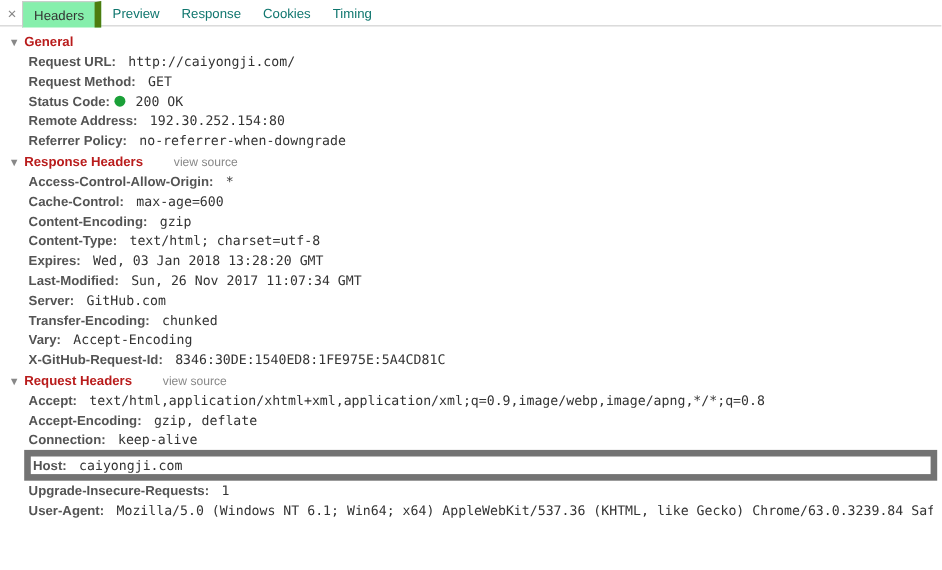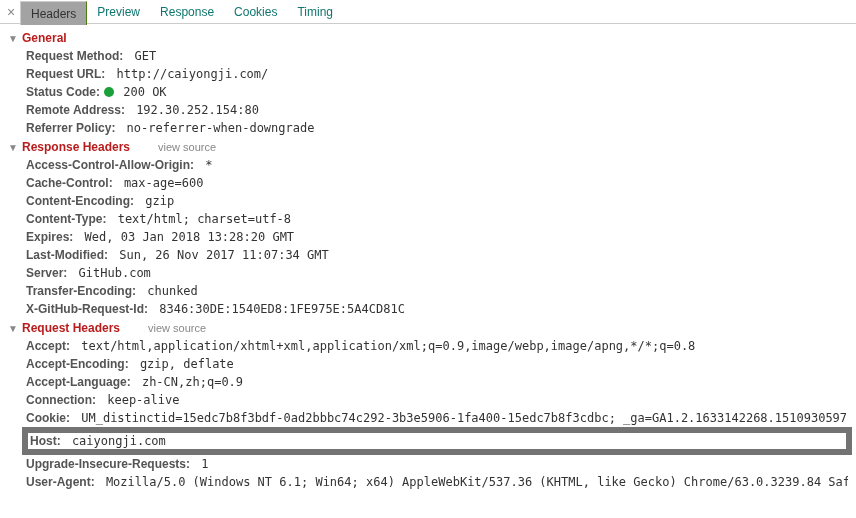--- a/index.html
+++ b/index.html
@@ -28,22 +28,22 @@
   .tab {
     padding: 4px 10px;
     color: #0f766e;
     cursor: pointer;
     line-height: 16px;
     height: 24px;
   }
   .tab.active {
     border-top: 1px solid #ccc;
     border-left: 1px solid #ccc;
-    border-right: 1px solid #4d7c0f;
-    background: #a3a3a3;
+    border-right: 6px solid #4d7c0f;
+    background: #86efac;
     position: relative;
     top: 1px;
     color: #333;
   }
   .panel { padding: 4px 8px 8px 8px; }
   .section-header {
     display: flex;
     align-items: baseline;
     gap: 4px;
     padding: 3px 0 2px 0;
@@ -112,53 +112,52 @@
     </div>
 </div>
 
 <div class="panel">
 
   <div class="section-header">
     <span class="tri">▼</span>
     <span class="section-title">General</span>
   </div>
   <div class="kv-list" id="general-rows">
+      <div class="kv-row"><span class="k">Request URL:</span><span class="v"> http://caiyongji.com/</span></div>
       <div class="kv-row"><span class="k">Request Method:</span><span class="v"> GET</span></div>
-      <div class="kv-row"><span class="k">Request URL:</span><span class="v"> http://caiyongji.com/</span></div>
       <div class="kv-row"><span class="k">Status Code:</span><span class="v"><span class="status-dot" style="background: rgb(26, 160, 56);"></span> 200 OK</span></div>
       <div class="kv-row"><span class="k">Remote Address:</span><span class="v"> 192.30.252.154:80</span></div>
       <div class="kv-row"><span class="k">Referrer Policy:</span><span class="v"> no-referrer-when-downgrade</span></div>
     </div>
 
   <div class="section-header">
     <span class="tri">▼</span>
     <span class="section-title">Response Headers</span>
     <span class="view-source">view source</span>
   </div>
   <div class="kv-list" id="response-rows">
       <div class="kv-row"><span class="k">Access-Control-Allow-Origin:</span><span class="v"> *</span></div>
       <div class="kv-row"><span class="k">Cache-Control:</span><span class="v"> max-age=600</span></div>
       <div class="kv-row"><span class="k">Content-Encoding:</span><span class="v"> gzip</span></div>
       <div class="kv-row"><span class="k">Content-Type:</span><span class="v"> text/html; charset=utf-8</span></div>
       <div class="kv-row"><span class="k">Expires:</span><span class="v"> Wed, 03 Jan 2018 13:28:20 GMT</span></div>
       <div class="kv-row"><span class="k">Last-Modified:</span><span class="v"> Sun, 26 Nov 2017 11:07:34 GMT</span></div>
       <div class="kv-row"><span class="k">Server:</span><span class="v"> GitHub.com</span></div>
       <div class="kv-row"><span class="k">Transfer-Encoding:</span><span class="v"> chunked</span></div>
+      <div class="kv-row"><span class="k">Vary:</span><span class="v"> Accept-Encoding</span></div>
       <div class="kv-row"><span class="k">X-GitHub-Request-Id:</span><span class="v"> 8346:30DE:1540ED8:1FE975E:5A4CD81C</span></div>
     </div>
 
   <div class="section-header">
     <span class="tri">▼</span>
     <span class="section-title">Request Headers</span>
     <span class="view-source">view source</span>
   </div>
   <div class="kv-list" id="request-rows">
       <div class="kv-row"><span class="k">Accept:</span><span class="v"> text/html,application/xhtml+xml,application/xml;q=0.9,image/webp,image/apng,*/*;q=0.8</span></div>
       <div class="kv-row"><span class="k">Accept-Encoding:</span><span class="v"> gzip, deflate</span></div>
-      <div class="kv-row"><span class="k">Accept-Language:</span><span class="v"> zh-CN,zh;q=0.9</span></div>
       <div class="kv-row"><span class="k">Connection:</span><span class="v"> keep-alive</span></div>
-      <div class="kv-row"><span class="k">Cookie:</span><span class="v"> UM_distinctid=15edc7b8f3bdf-0ad2bbbc74c292-3b3e5906-1fa400-15edc7b8f3cdbc;  _ga=GA1.2.1633142268.1510930597</span></div>
       <div class="kv-row host-highlight"><span class="k">Host:</span><span class="v"> caiyongji.com</span></div>
       <div class="kv-row"><span class="k">Upgrade-Insecure-Requests:</span><span class="v"> 1</span></div>
       <div class="kv-row"><span class="k">User-Agent:</span><span class="v"> Mozilla/5.0 (Windows NT 6.1; Win64; x64) AppleWebKit/537.36 (KHTML, like Gecko) Chrome/63.0.3239.84 Safari/537.36</span></div>
     </div>
 
 </div>
 
 </body></html>

